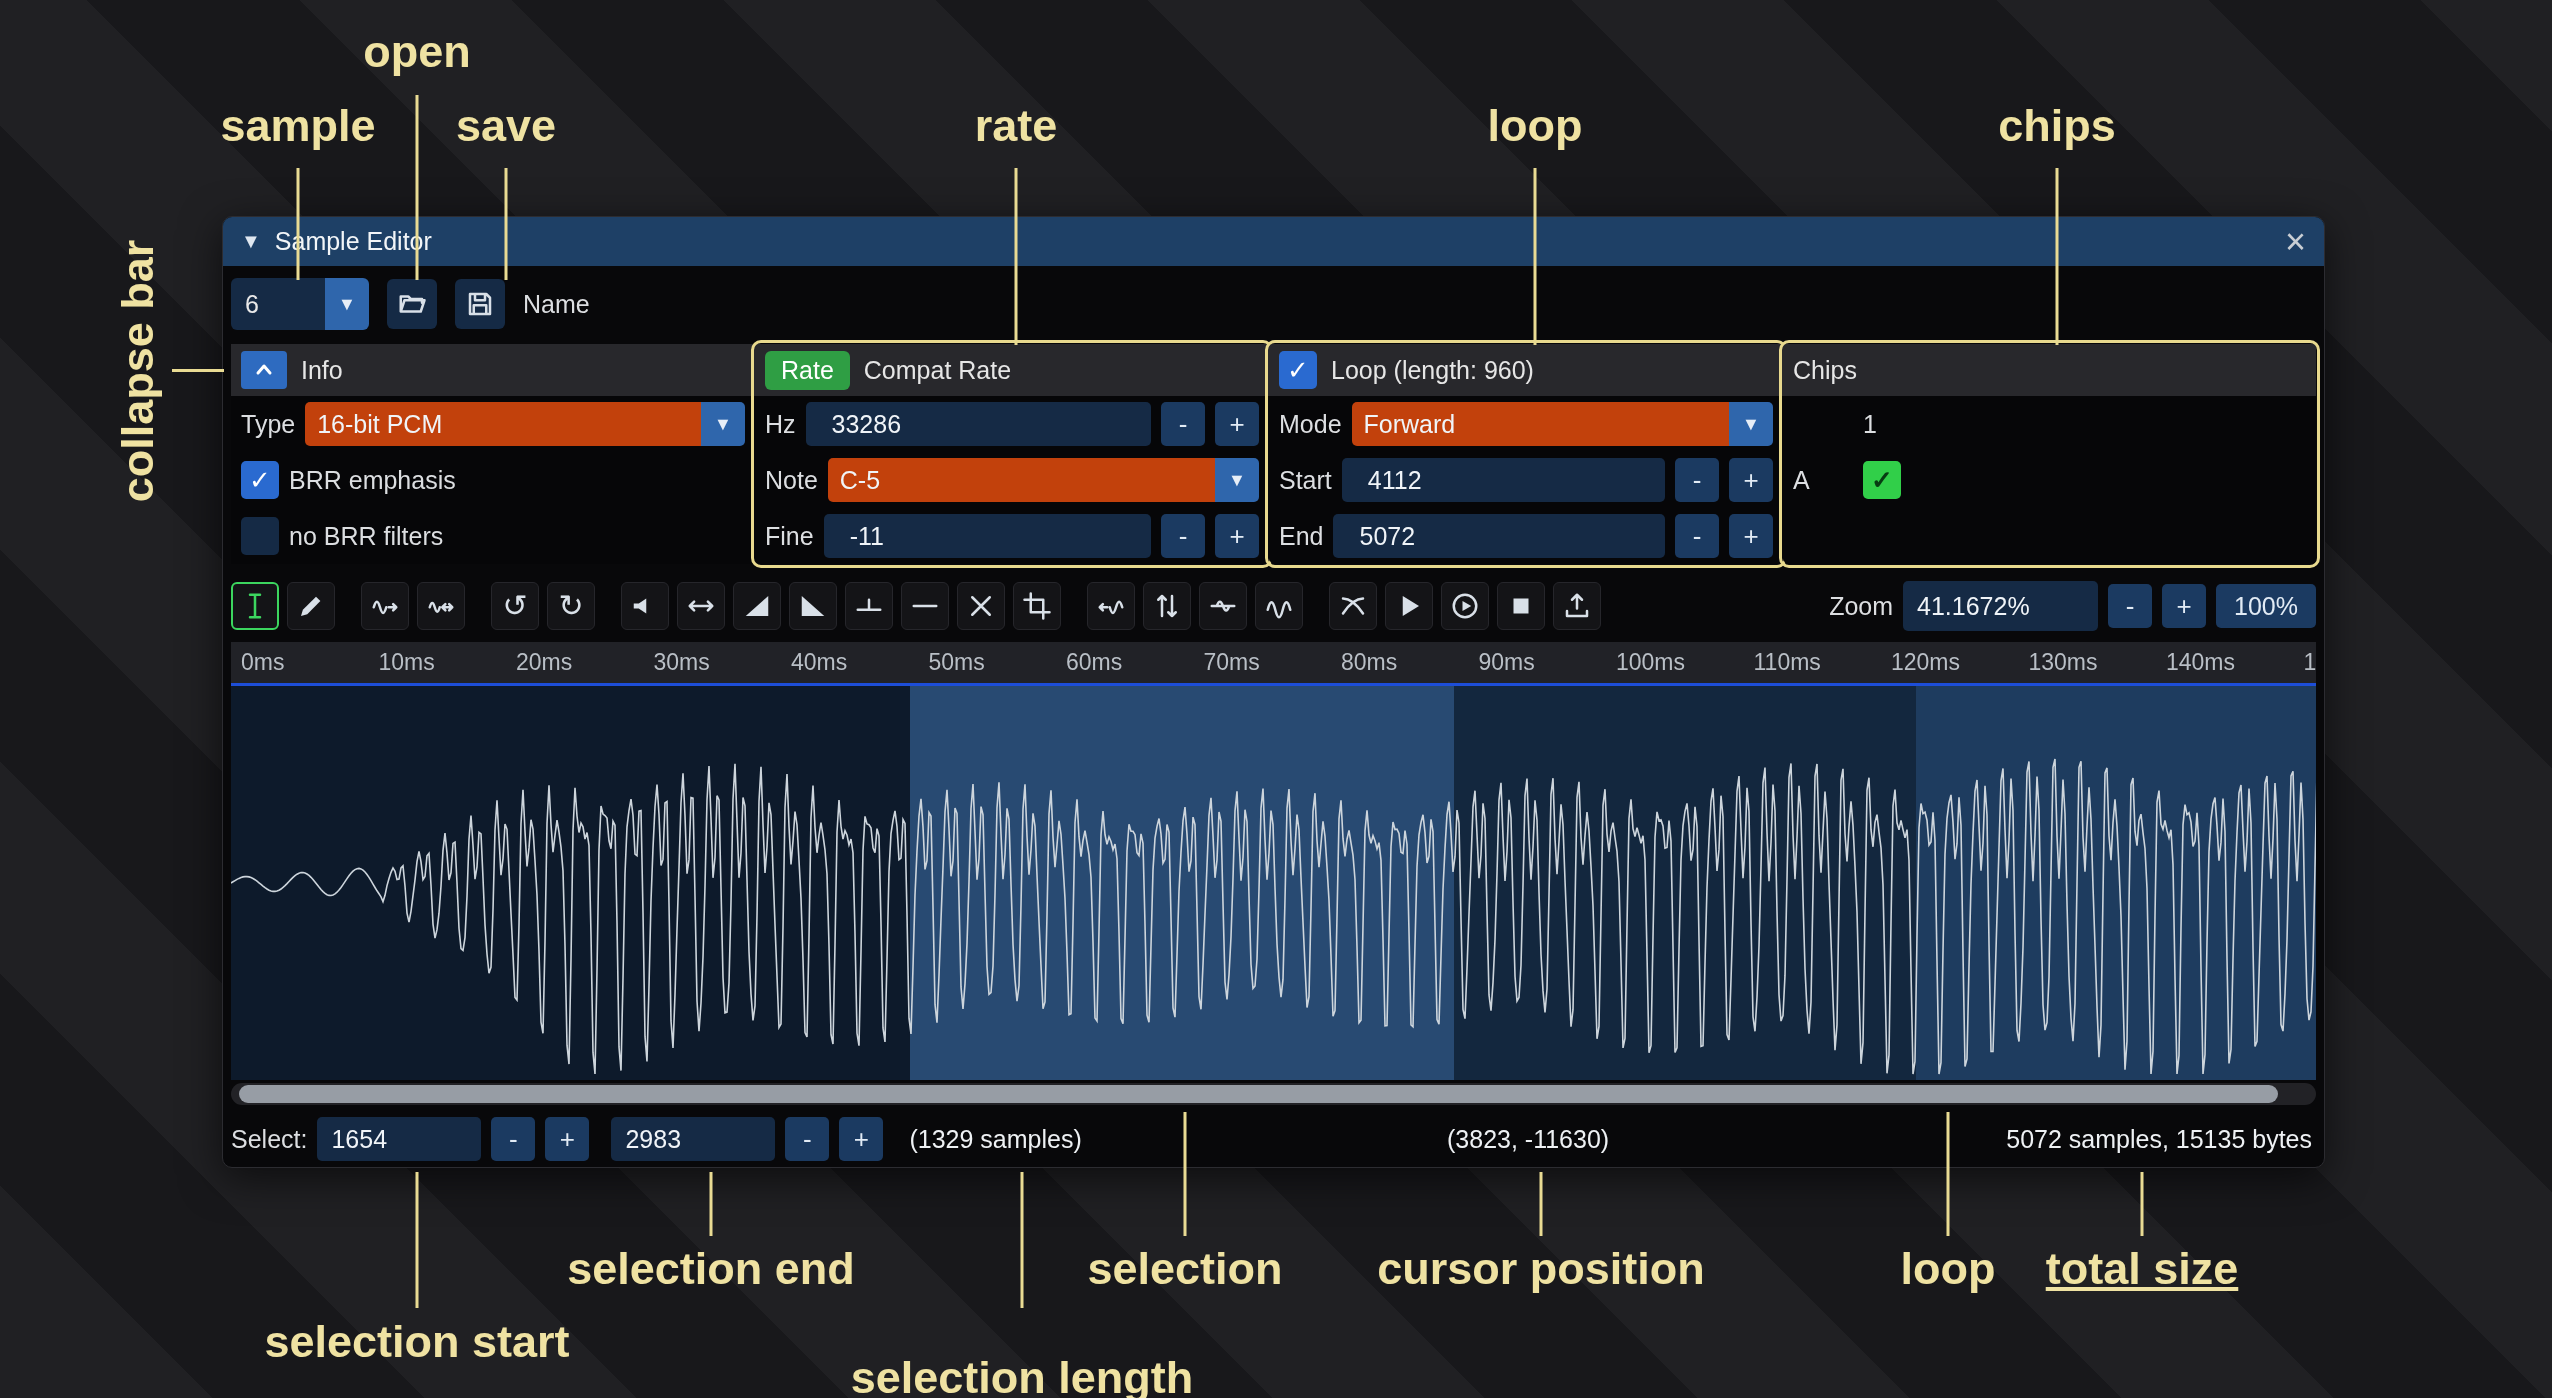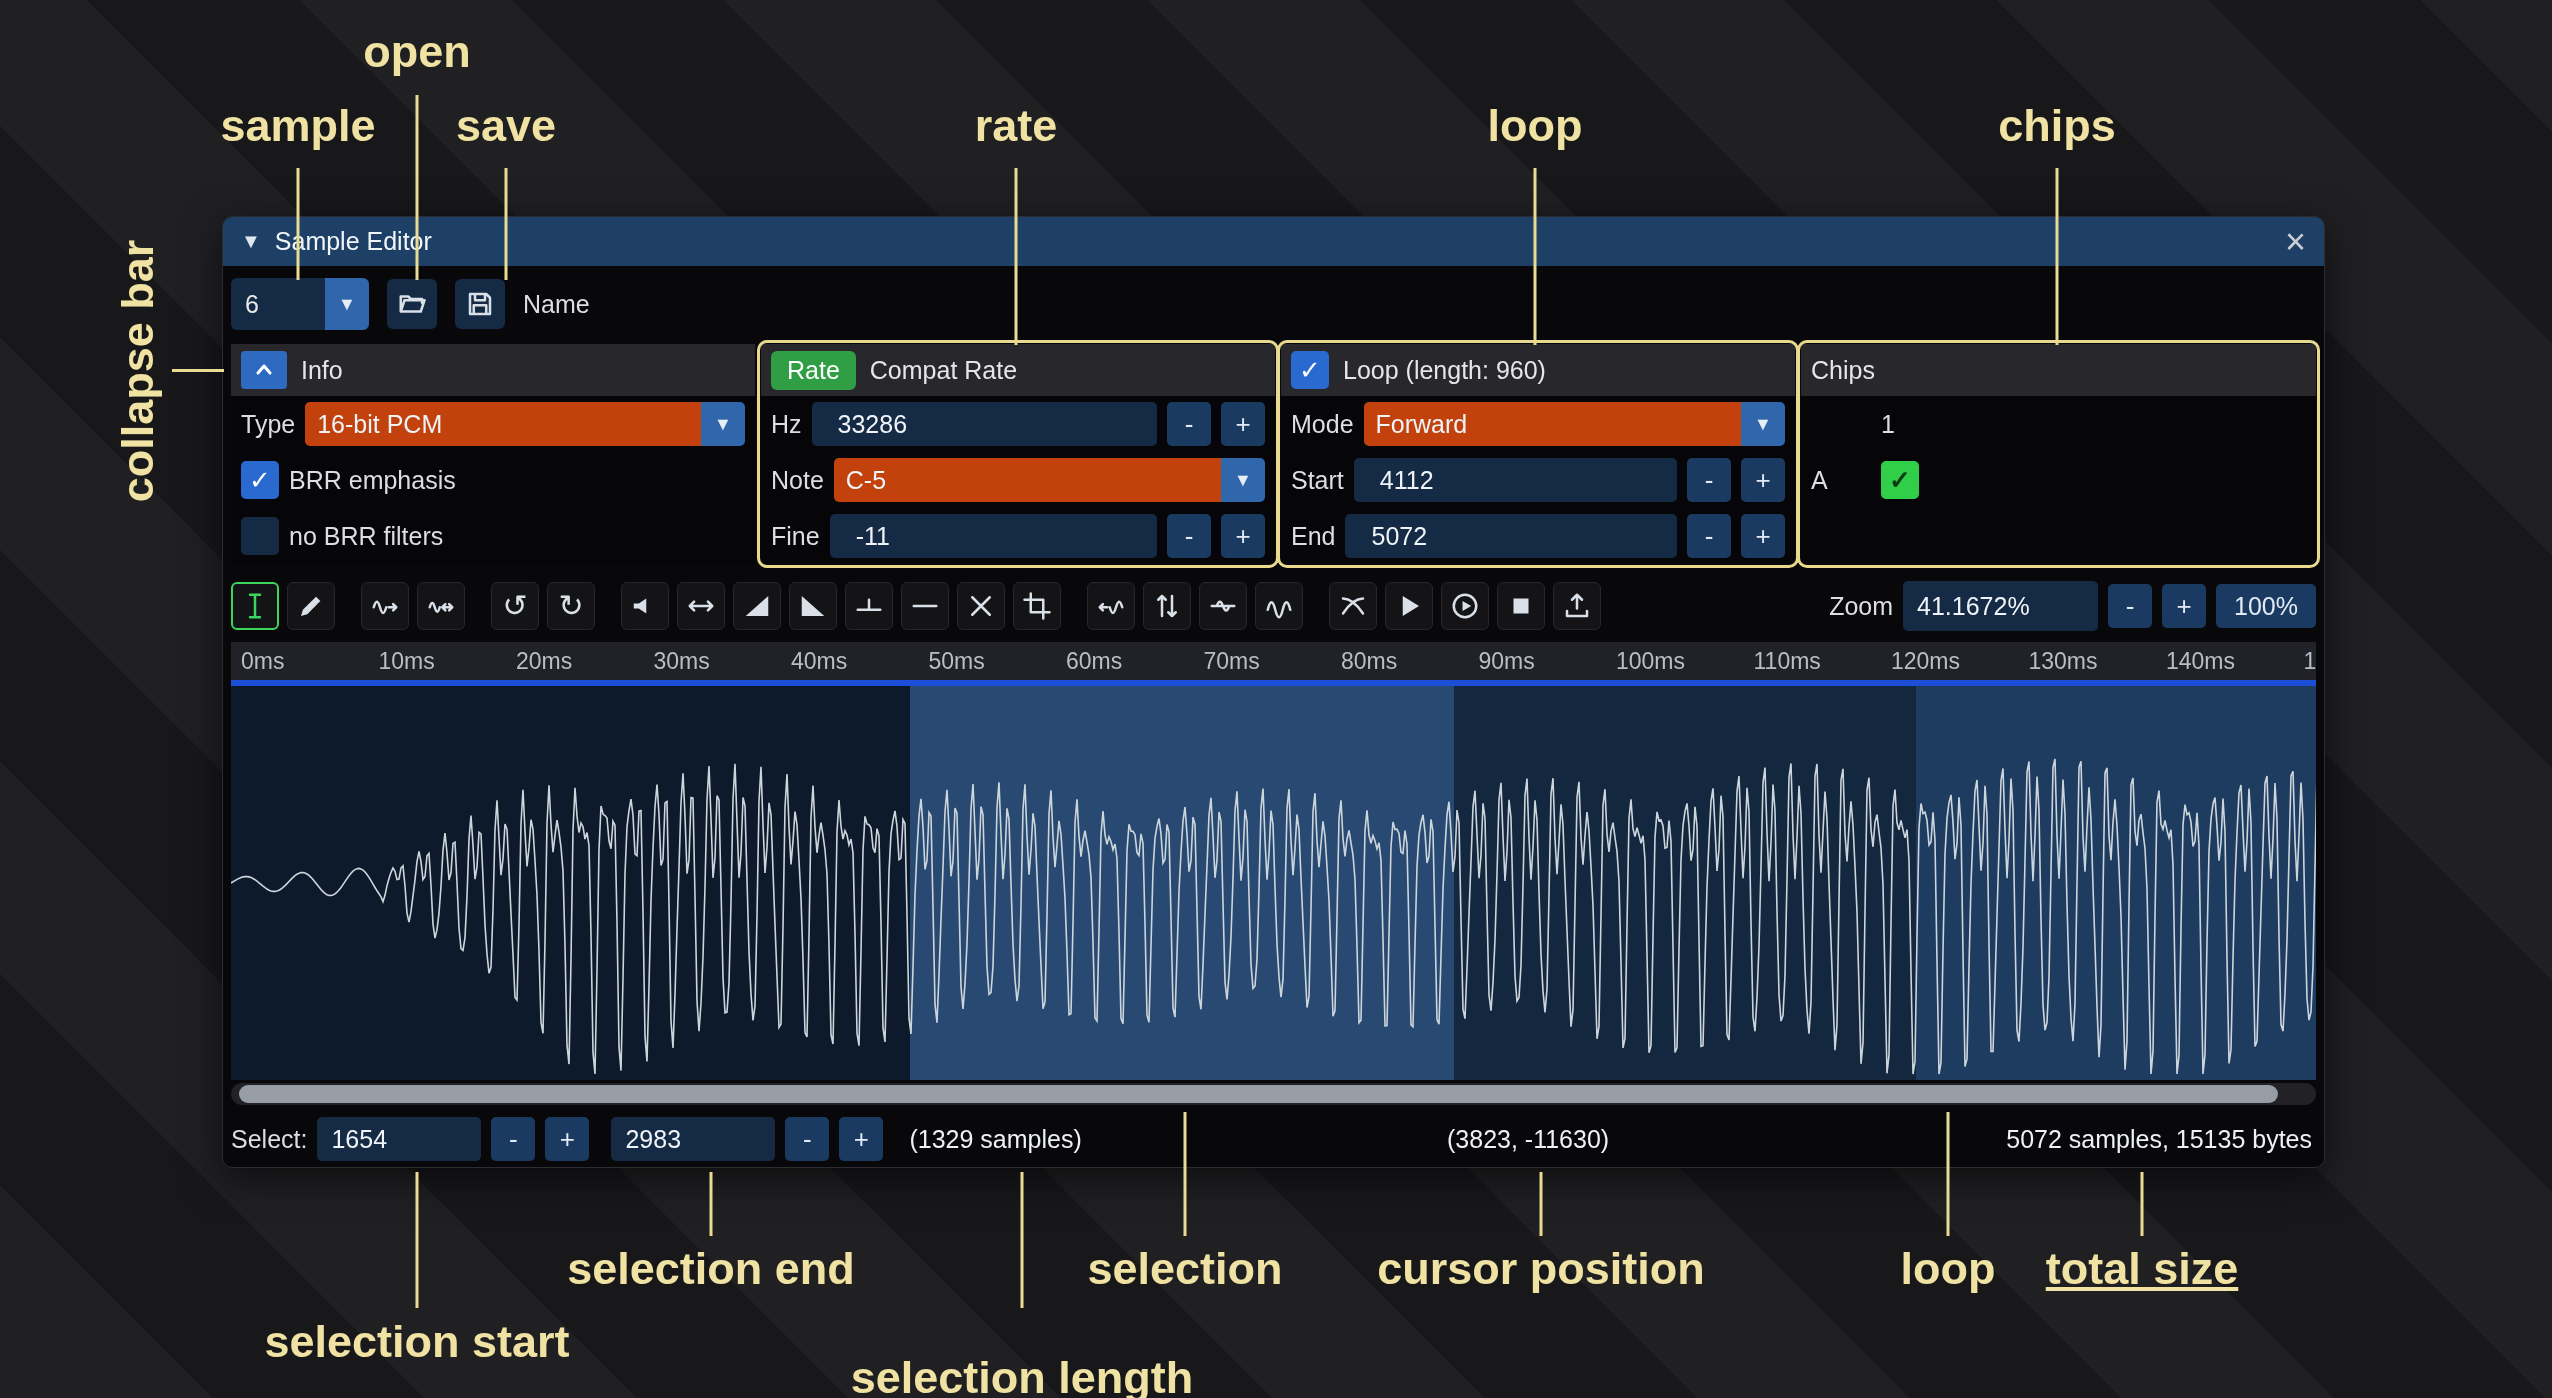--- a/index.html
+++ b/index.html
@@ -25,21 +25,21 @@
   .ddl { display:flex; height:52px; border-radius:6px; overflow:hidden; }
   .ddl .val { width:94px; background:#152a45; display:flex; align-items:center; padding-left:14px; }
   .arrowbox { width:44px; background:#2f66ac; display:flex; align-items:center; justify-content:center; color:#e7eef7; font-size:18px; }
   .ibtn { width:50px; height:50px; background:#152a45; border:none; border-radius:6px; display:flex; align-items:center; justify-content:center; }
   .ibtn svg { width:30px; height:30px; stroke:#d9e0e8; stroke-width:2; fill:none; stroke-linecap:round; stroke-linejoin:round; }
   .lbl { color:#dcdee1; }
   input.txt { background:#152a45; border:none; color:#f0f4f8; font:inherit; border-radius:5px; height:50px; padding:0 14px; outline:none; }
   .nameinp { flex:1; }
 
   
-  .panels { display:flex; gap:6px; height:220px; margin-bottom:16px; }
+  .panels { display:flex; height:220px; margin-bottom:16px; }
   .panel { background:#060608; display:flex; flex-direction:column; }
   .panel.outlined { outline:3px solid #e8d98e; outline-offset:1px; border-radius:6px; }
   .p-info  { width:524px; }
   .p-rate  { width:514px; }
   .p-loop  { width:514px; }
   .p-chips { flex:1; }
   .phead { height:52px; background:#28282c; display:flex; align-items:center; gap:14px; padding:0 10px; color:#e6e6e6; }
   .prow  { height:56px; display:flex; align-items:center; gap:10px; padding:0 10px; }
   .prow input.txt { height:44px; flex:1; min-width:0;padding-left:26px; }
   .combo { display:flex; flex:1; height:44px; border-radius:5px; overflow:hidden; }
@@ -59,21 +59,21 @@
   .tbtn svg .fl, .tbtn svg.fill { fill:#d9e0e8; stroke:none; }
   .tbtn.act { border:2px solid #3cd65f; }
   .tbtn.act svg { stroke:#3cd65f; }
   .tbtn .tg { font-size:30px; color:#d9e0e8; line-height:1; }
   .gap { margin-right:18px; }
   .zoomwrap { margin-left:auto; display:flex; align-items:center; gap:10px; }
   .zoominp { width:195px; }
   .zreset { height:44px; padding:0 18px; background:#1b3a61; border:none; border-radius:5px; color:#e2ebf5; font:inherit; }
 
   
-  .ruler { height:44px; background:#212227; display:flex; align-items:center; overflow:hidden; color:#b9bfc6; font-size:23px; border-bottom:6px solid #1d4ed8; }
+  .ruler { height:44px; background:#212227; display:flex; align-items:center; overflow:hidden; color:#b9bfc6; font-size:23px; border-bottom:3px solid #1d4ed8; }
   .ruler span { width:137.5px; flex:0 0 137.5px; padding-left:10px; white-space:nowrap; }
   .wave { position:relative; height:394px; background:#0d1a2b; overflow:hidden; }
   .region { position:absolute; top:0; bottom:0; }
   .reg-mid { left:1223px; width:462px; background:#13273e; }
   .reg-loop { left:1685px; right:0; background:#1e3c5f; }
   .reg-sel { left:679px; width:544px; background:#284a72; }
   .wave svg { position:absolute; left:0; top:0; }
   .sb { height:22px; background:#222226; border-radius:11px; margin-top:3px; position:relative; }
   .sb .thumb { position:absolute; left:8px; top:2px; height:18px; width:calc(100% - 46px); background:#979da5; border-radius:9px; }
 

